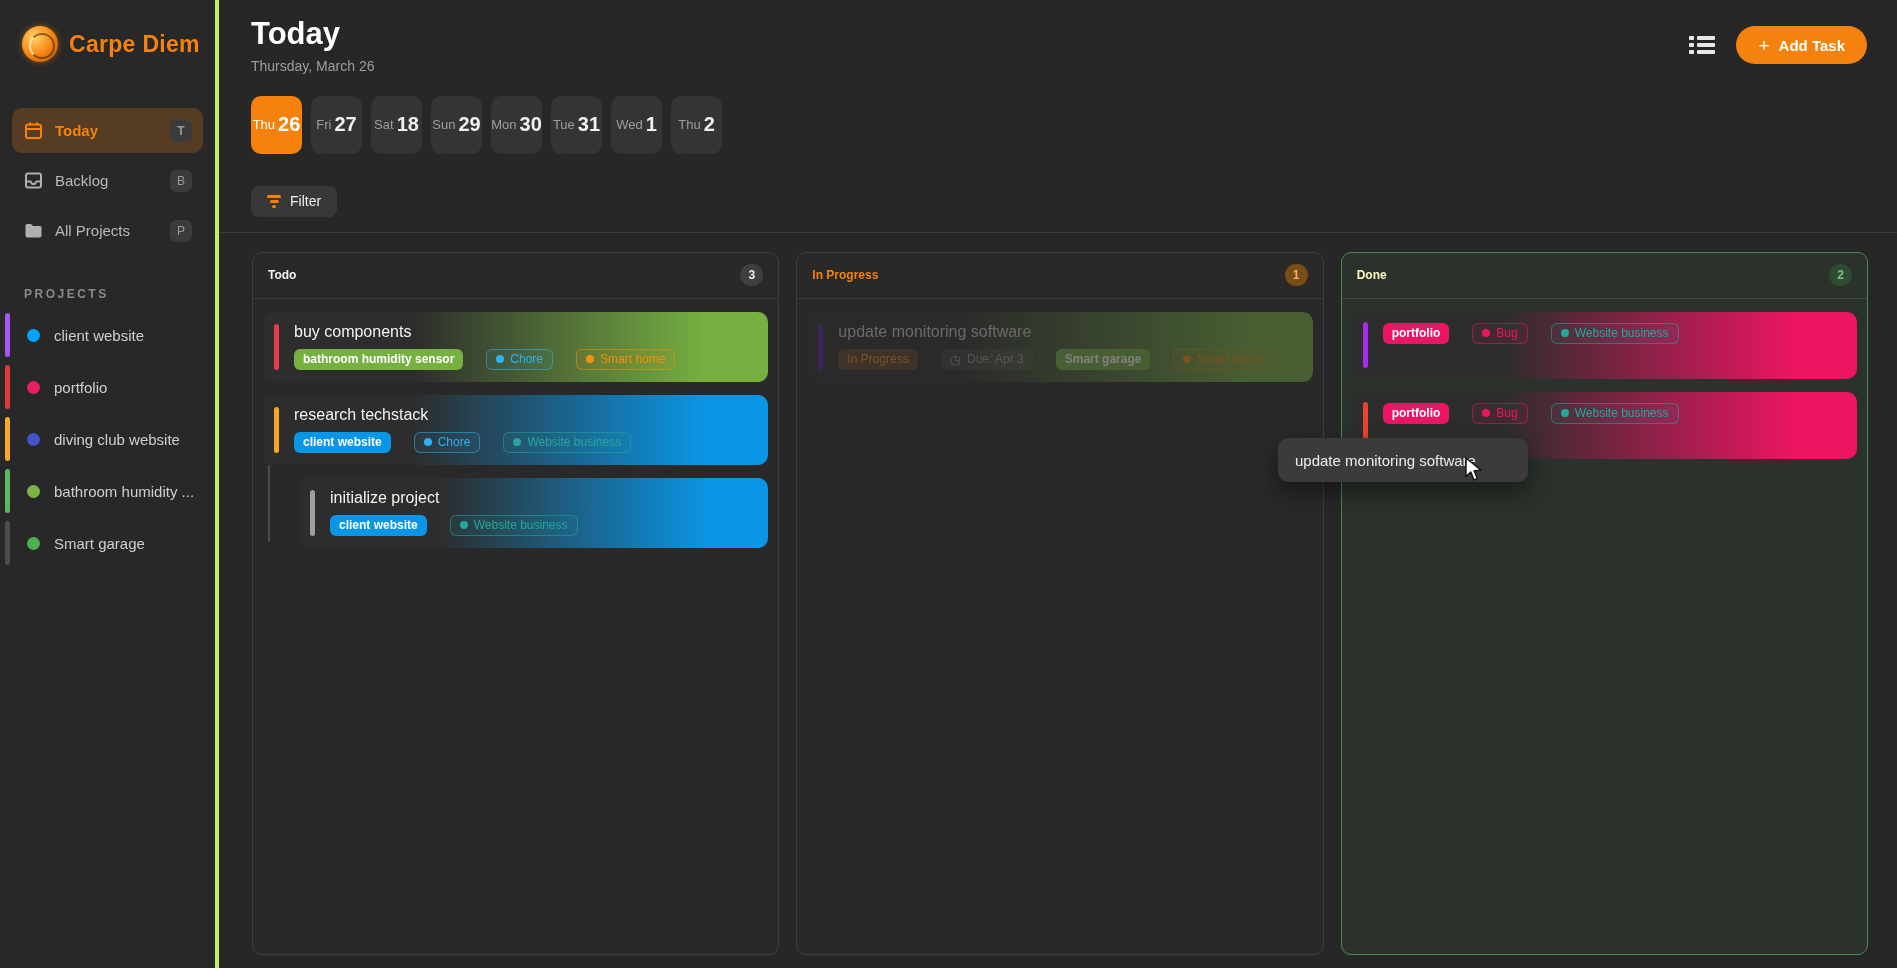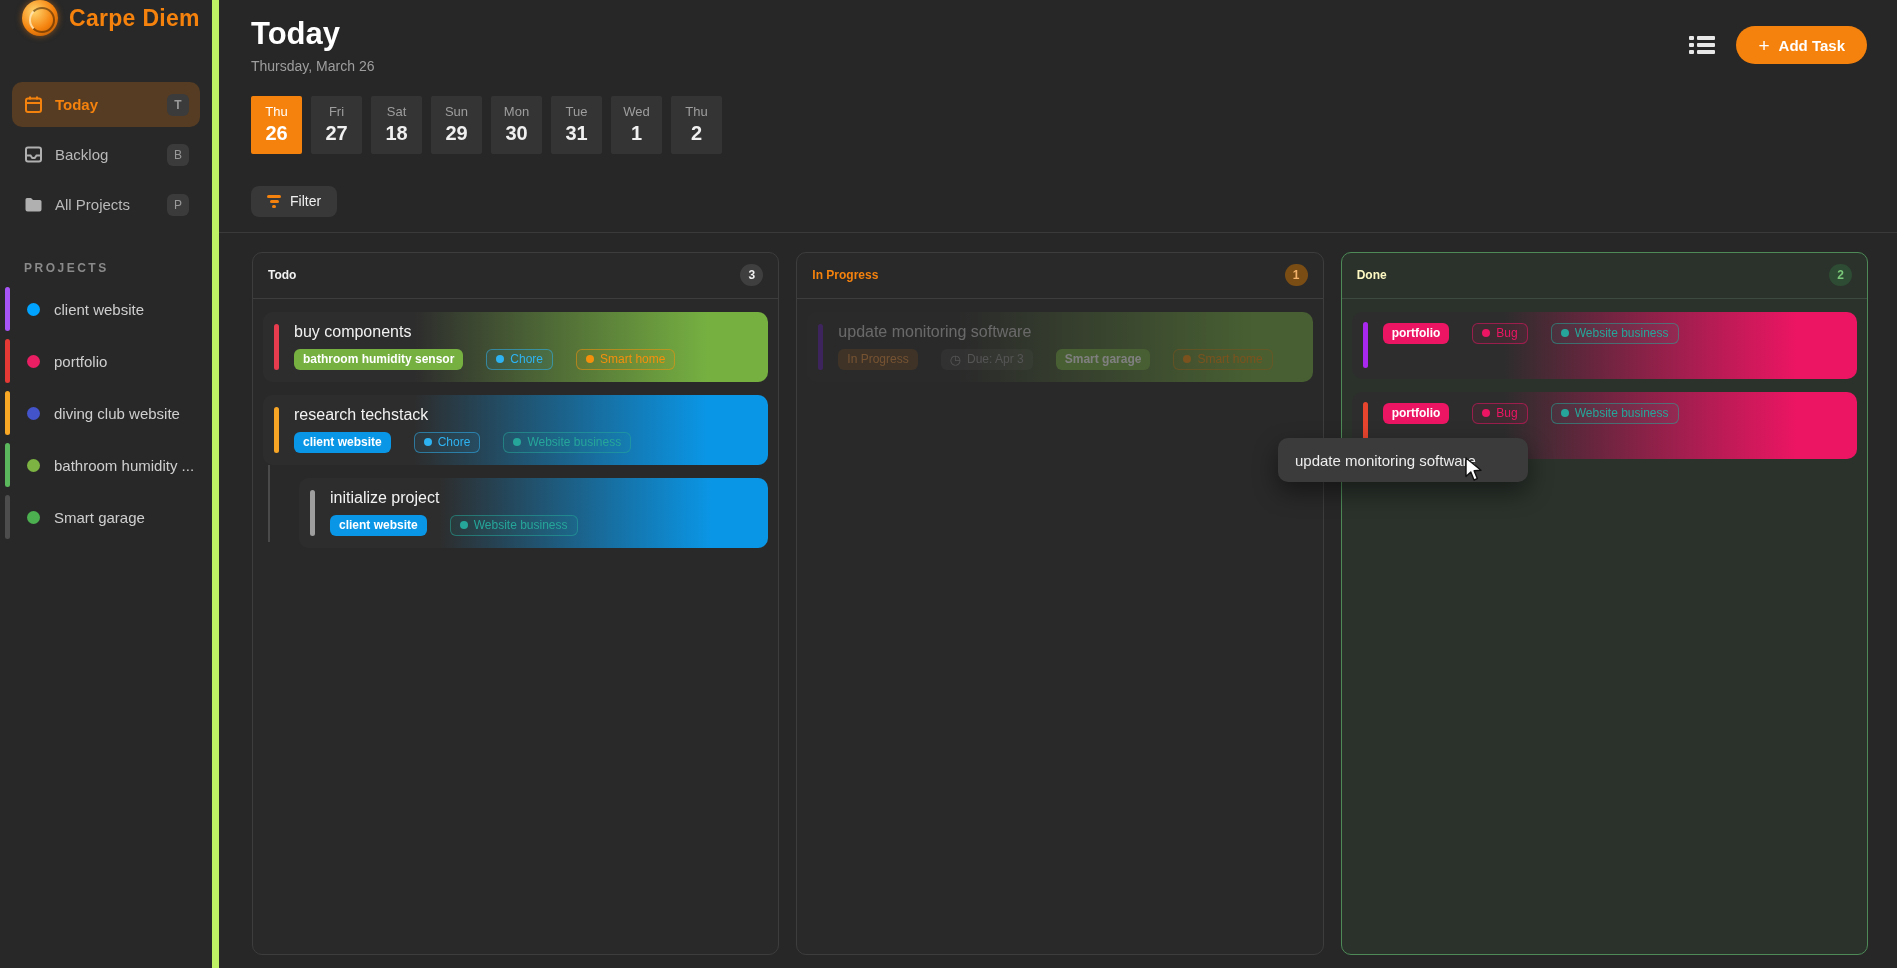--- a/index.html
+++ b/index.html
@@ -1,21 +1,21 @@
 <!DOCTYPE html>
 <html><head>
 <meta charset="utf-8">
 <style>
   * { box-sizing: border-box; margin: 0; padding: 0; }
   html,body { width:1897px; height:968px; overflow:hidden; }
   body { background:#272727; font-family:"Liberation Sans", sans-serif; color:#ededed; }
   .app { display:flex; width:100%; height:100%; }
 
   
-  .sidebar { width:219px; flex:0 0 219px; border-right:7px solid #bef264; background:#282828; }
+  .sidebar { width:219px; flex:0 0 219px; border-right:4px solid #bef264; background:#282828; padding-top:26px; }
   .logo-row { display:flex; align-items:center; gap:11px; padding:0 0 0 22px; margin-bottom:46px; cursor:pointer; }
   .logo-icon { width:36px; height:36px; border-radius:50%; flex:0 0 36px;
     background:radial-gradient(circle at 35% 32%, #ffd36b, #f5820d 55%, #b35505 95%);
     box-shadow:0 0 6px rgba(245,130,13,.5); position:relative; }
   .logo-icon::after { content:""; position:absolute; left:7px; top:7px; width:22px; height:22px;
     border-radius:50%; border:2.5px solid rgba(60,30,0,.55); border-left-color:rgba(255,230,180,.85); }
   .logo-text { color:#f5820d; font-size:23px; font-weight:bold; letter-spacing:.3px; }
   .nav-item { display:flex; align-items:center; gap:12px; height:45px; margin:0 12px 5px 12px;
     padding:0 11px; border-radius:10px; color:#b9b9b9; font-size:15px; cursor:pointer; }
   .nav-item .nav-icon { width:20px; height:20px; display:grid; place-items:center; color:#b0b0b0; }
@@ -35,22 +35,22 @@
   .page-title { font-size:31px; font-weight:bold; color:#fff; line-height:1.15; }
   .page-subtitle { font-size:14px; color:#9e9e9e; margin-top:6px; }
   .header-controls { display:flex; align-items:center; gap:20px; margin-top:10px; }
   .list-view-btn { width:28px; height:24px; display:grid; place-items:center; cursor:pointer; }
   .add-task-btn { height:38px; padding:0 22px; border:none; border-radius:19px; background:#f5820d;
     color:#fff; font-size:15px; font-weight:bold; display:flex; align-items:center; gap:9px;
     cursor:pointer; font-family:inherit; }
   .add-task-btn .plus { font-size:19px; font-weight:normal; line-height:1; }
 
   .date-strip { display:flex; gap:9px; margin:22px 0 0 32px; }
-  .date-pill { width:51px; height:58px; border-radius:2px; background:#343434; display:flex;
-    flex-direction:column; align-items:center; justify-content:center; gap:3px; cursor:pointer; }
+  .date-pill { width:51px; height:58px; border-radius:10px; background:#343434; display:flex;
+    flex-direction:row; align-items:center; justify-content:center; gap:3px; cursor:pointer; }
   .date-pill .day { font-size:13px; color:#9e9e9e; }
   .date-pill .num { font-size:20px; font-weight:bold; color:#f0f0f0; }
   .date-pill.selected { background:#f5820d; }
   .date-pill.selected .day, .date-pill.selected .num { color:#fff; }
 
   .filter-row { margin:30px 0 0 32px; }
   .filter-btn { height:31px; padding:0 16px; border:none; border-radius:8px; background:#383838;
     color:#f0f0f0; font-size:14px; display:inline-flex; align-items:center; gap:9px; cursor:pointer;
     font-family:inherit; }
   .funnel { display:flex; flex-direction:column; align-items:center; gap:2.5px; }

